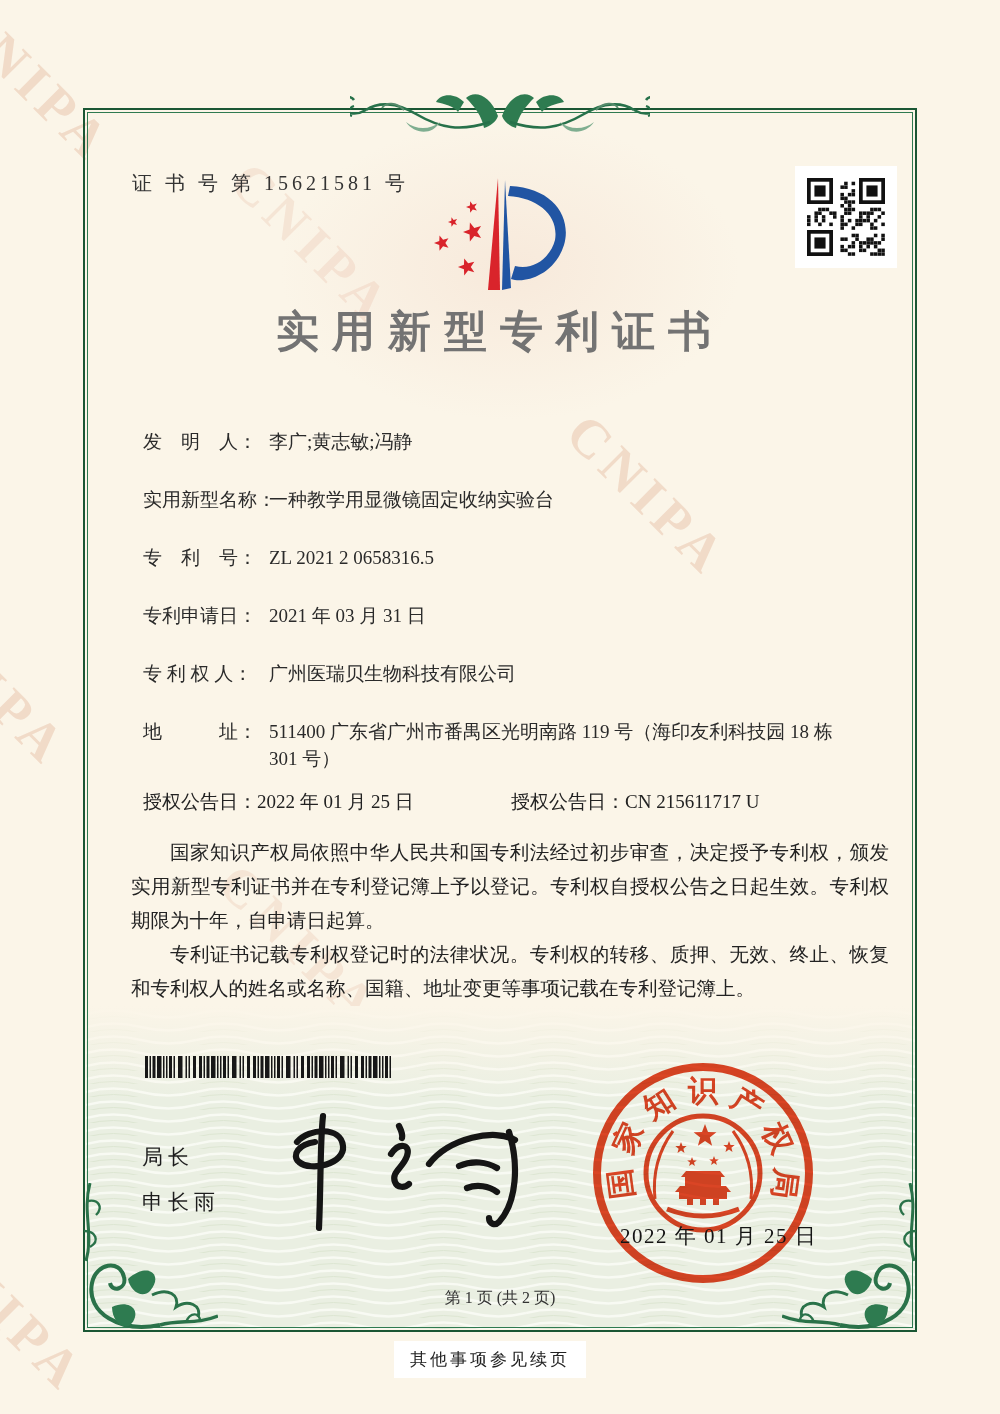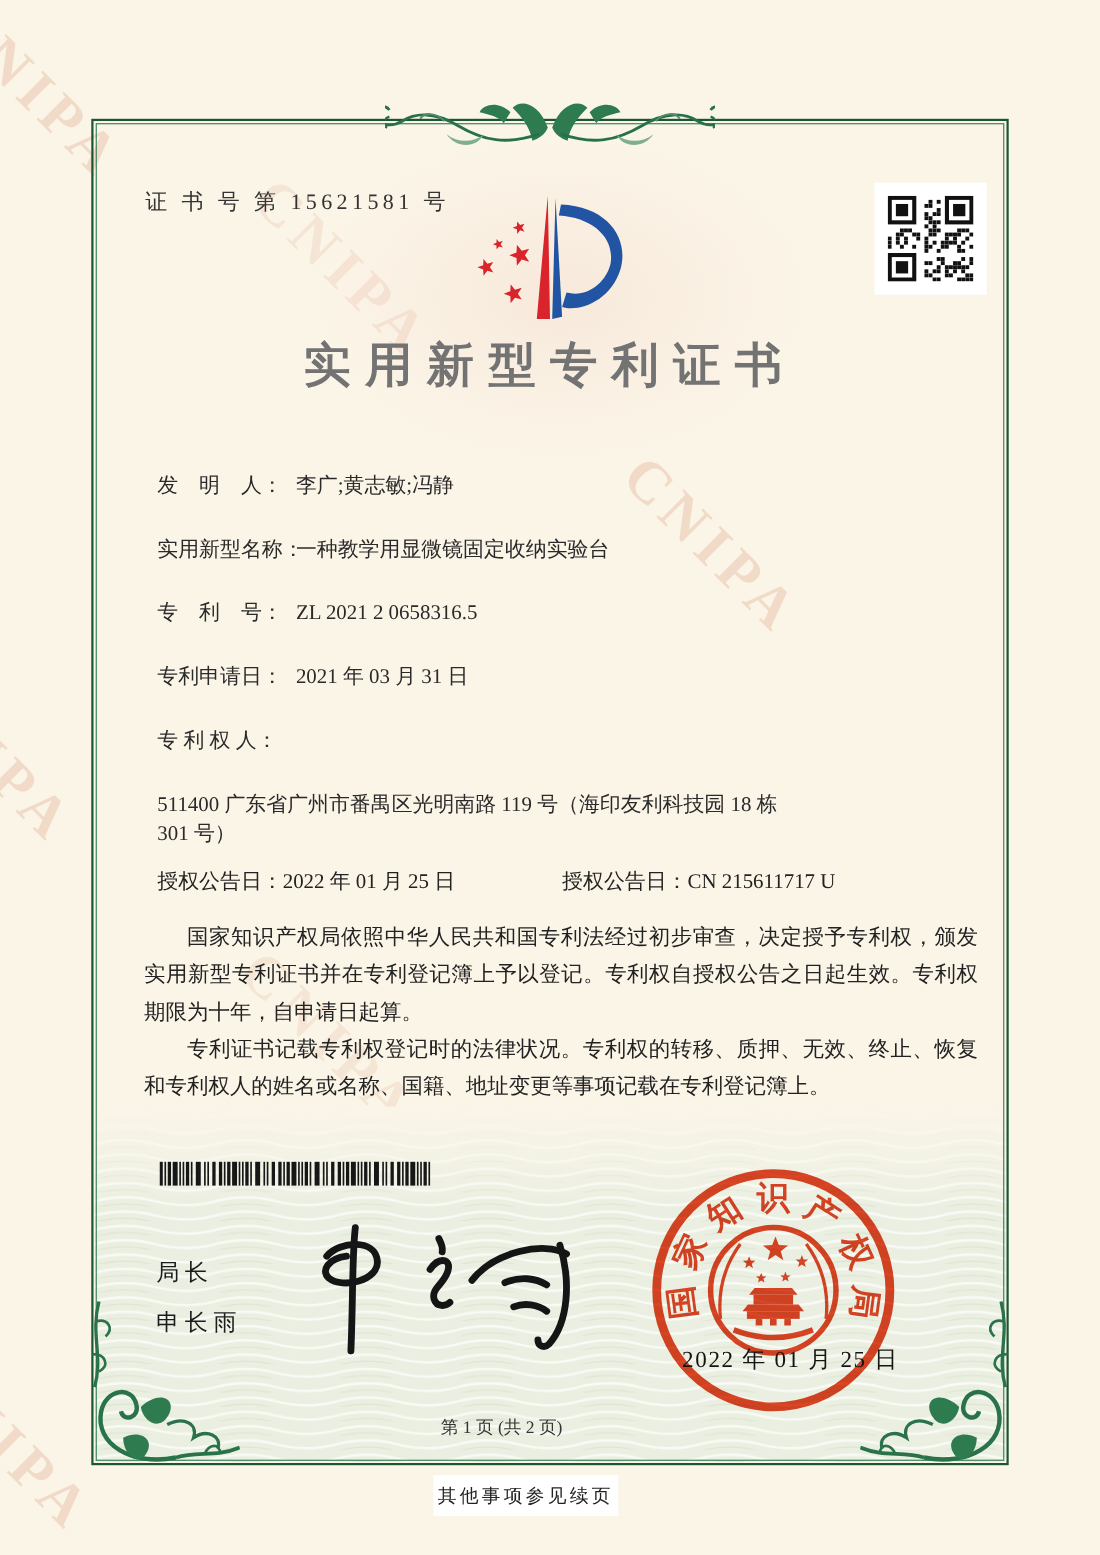--- a/index.html
+++ b/index.html
@@ -47,22 +47,22 @@
   
   .signer{font-family:Liberation Serif, serif;font-size:21px;
           letter-spacing:5px;color:#1c1c1c;}
   .signer-title{left:142px;top:1143px;}
   .signer-name{left:142px;top:1188px;}
   .signature{left:263px;top:1102px;}
   
   .seal{left:583px;top:1053px;mix-blend-mode:multiply;opacity:.94;}
   .seal-date{left:620px;top:1222px;font-size:21px;letter-spacing:1.5px;color:#141414;}
   
-  .page-footer{left:0;top:1288px;width:912px;text-align:center;font-size:16px;color:#333;}
-  .cont-note{left:394px;top:1341px;background:#ffffff;padding:7px 4px;font-size:17px;
+  .page-footer{left:0;top:1288px;width:1000px;text-align:center;font-size:16px;color:#333;}
+  .cont-note{left:394px;top:1341px;background:#ffffff;padding:7px 16px;font-size:17px;
              letter-spacing:3px;color:#222;}
   .orn{color:#27714a;}
 </style>
 </head>
 <body>
 
 <div class="page">
 
   <div class="abs haze"></div>
 
@@ -264,22 +264,24 @@
     <div class="row">
         <span class="lab">专　利　号：</span>
         <span class="val">ZL 2021 2 0658316.5</span>
       </div>
     <div class="row">
         <span class="lab">专利申请日：</span>
         <span class="val">2021 年 03 月 31 日</span>
       </div>
     <div class="row">
         <span class="lab">专 利 权 人：</span>
-      </div>
-    <div class="row">
+        <span class="val">广州医瑞贝生物科技有限公司</span>
+      </div>
+    <div class="row">
+        <span class="lab">地　　　址：</span>
         <span class="val">511400 广东省广州市番禺区光明南路 119 号（海印友利科技园 18 栋 301 号）</span>
       </div>
   </div>
 
   <div class="abs grant-row">
     <span class="grant-a">
         <span>授权公告日：</span>
         <span>2022 年 01 月 25 日</span>
       </span>
     <span class="grant-b">

